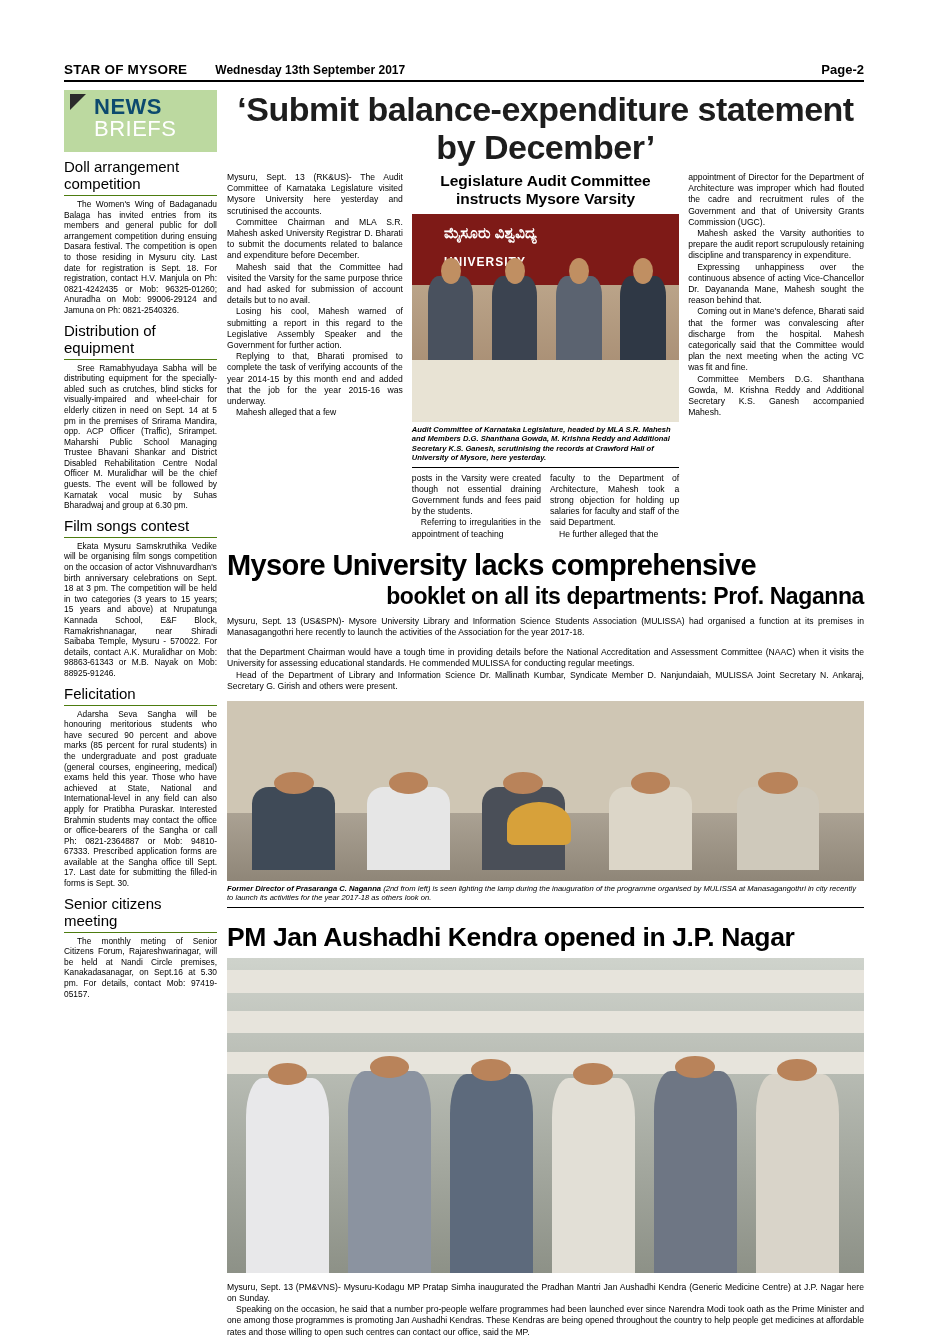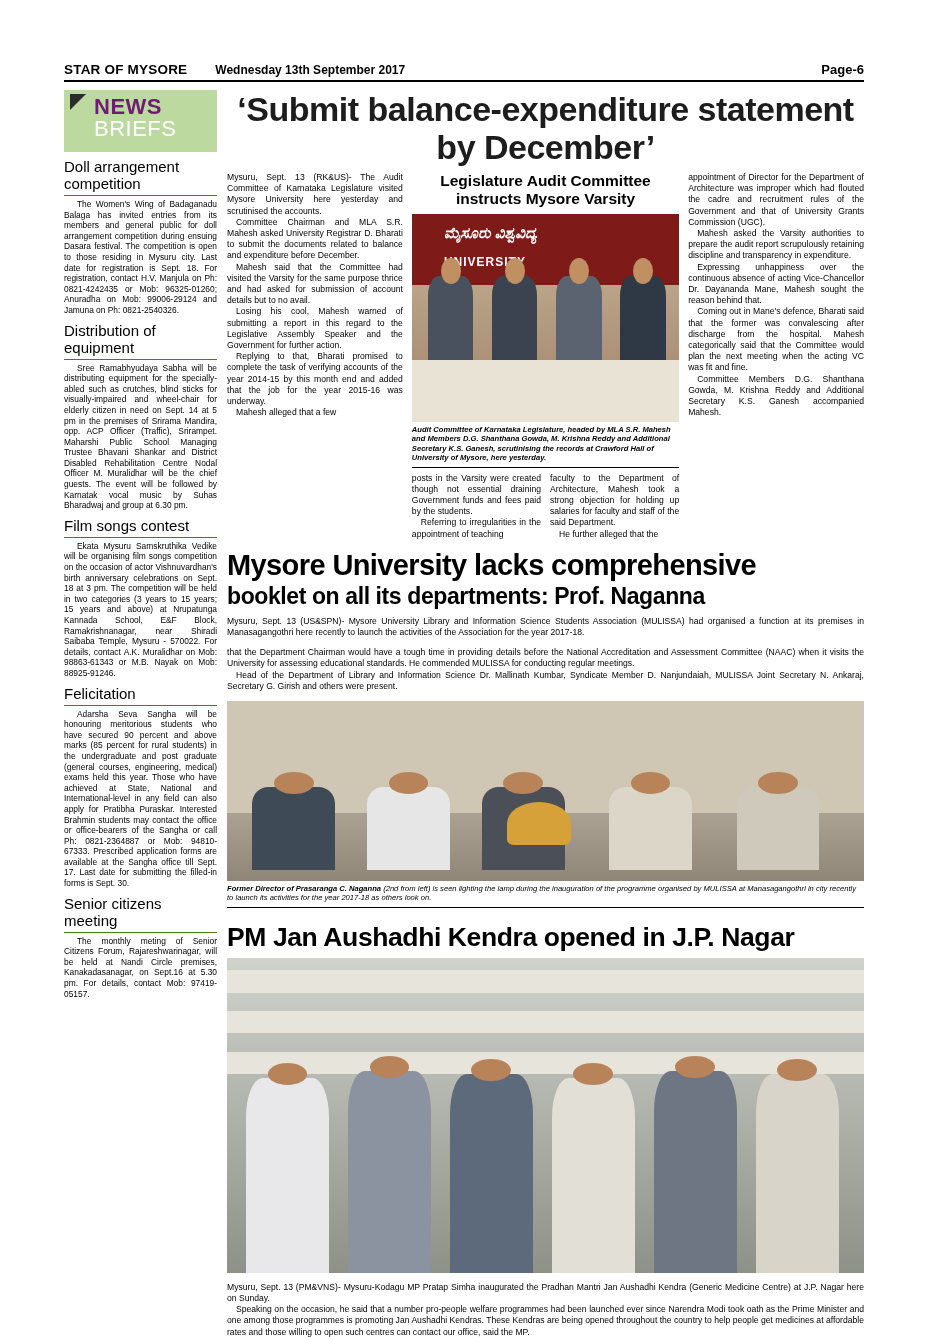--- a/index.html
+++ b/index.html
@@ -32,21 +32,21 @@
   .col-main{flex:1;margin-left:10px;}
 
   
   .briefs-head{
     background:#bcd9a0;
     position:relative;
     height:62px;
   }
   .briefs-head .nb1{
     position:absolute;left:30px;top:6px;
-    font-size:22px;font-weight:bold;color:#701a75;
+    font-size:22px;font-weight:bold;color:#0c4a6e;
     letter-spacing:.5px;
     line-height:22px;
   }
   .briefs-head .nb2{
     position:absolute;left:30px;top:28px;
     font-size:22px;color:#ffffff;letter-spacing:.5px;line-height:22px;
   }
   .briefs-head .corner{
     position:absolute;left:6px;top:4px;width:0;height:0;
     border-left:16px solid #2b2b2b;
@@ -114,21 +114,21 @@
   .two-under{display:flex;gap:9px;margin-top:5px;}
   .two-under .u{flex:1;}
 
   
   .story2-h1{
     font-size:29px;font-weight:bold;line-height:31px;margin:10px 0 0 0;
     letter-spacing:-.6px;
   }
   .story2-h2{
     font-size:23px;font-weight:bold;line-height:26px;margin:2px 0 7px 0;
-    text-align:left;letter-spacing:-.4px;
+    text-align:right;letter-spacing:-.4px;
   }
   .story2-cols{display:flex;gap:9px;flex-direction:column;}
   .s2c{flex:1;}
   .s2-photo-col{flex:1.48;}
 
   
   .story3-h{
     font-size:26.5px;font-weight:bold;line-height:29px;margin:10px 0 6px 0;
     letter-spacing:-.4px;
   }
@@ -137,21 +137,21 @@
   
   .ph1{width:100%;height:208px;background:linear-gradient(#c9b59a,#9e8268);position:relative;}
   .ph2{width:100%;height:180px;background:linear-gradient(#d8cfc0,#8f8678);position:relative;}
   .ph3{width:100%;height:315px;background:linear-gradient(#cfd3cc,#8d9187);position:relative;}
 
   .sign{
     position:absolute;left:0;right:0;top:0;height:34%;
     background:#7e1a17;
   }
   .sign .kn{
-    position:absolute;left:12%;top:14%;color:#fff;font-size:15px;font-weight:bold;font-style:italic;
+    position:absolute;left:12%;top:14%;color:#fff;font-size:15px;font-weight:bold;
   }
   .sign .en{
     position:absolute;left:12%;top:58%;color:#fff;font-size:12px;font-weight:bold;letter-spacing:1px;
   }
   .deskrow{position:absolute;left:0;right:0;bottom:0;height:30%;background:#e8e3d4;}
   .figure{position:absolute;bottom:30%;width:17%;height:40%;background:#2f3845;border-radius:24% 24% 0 0;}
   .face{position:absolute;top:-18px;left:28%;width:44%;height:26px;background:#c08f62;border-radius:50%;}
 
   .shelf{position:absolute;left:0;right:0;background:#e7e4dc;height:7%;}
   .pers{position:absolute;bottom:6%;width:13%;height:46%;border-radius:20% 20% 0 0;}
@@ -161,21 +161,21 @@
   .lamp{position:absolute;left:44%;bottom:20%;width:10%;height:24%;background:#d7a13a;border-radius:50% 50% 12% 12%;}
 </style>
 </head>
 <body>
 
 <div class="page">
 
   <div class="masthead">
     <div class="mast-left">STAR OF MYSORE</div>
     <div class="mast-date">Wednesday 13th September 2017</div>
-    <div class="mast-right">Page-6</div>
+    <div class="mast-right">Page-2</div>
   </div>
 
   <div class="body-area">
 
     <div class="col-briefs">
 
       <div class="briefs-head">
         <div class="corner"></div>
         <div class="nb1">NEWS</div>
         <div class="nb2">BRIEFS</div>

